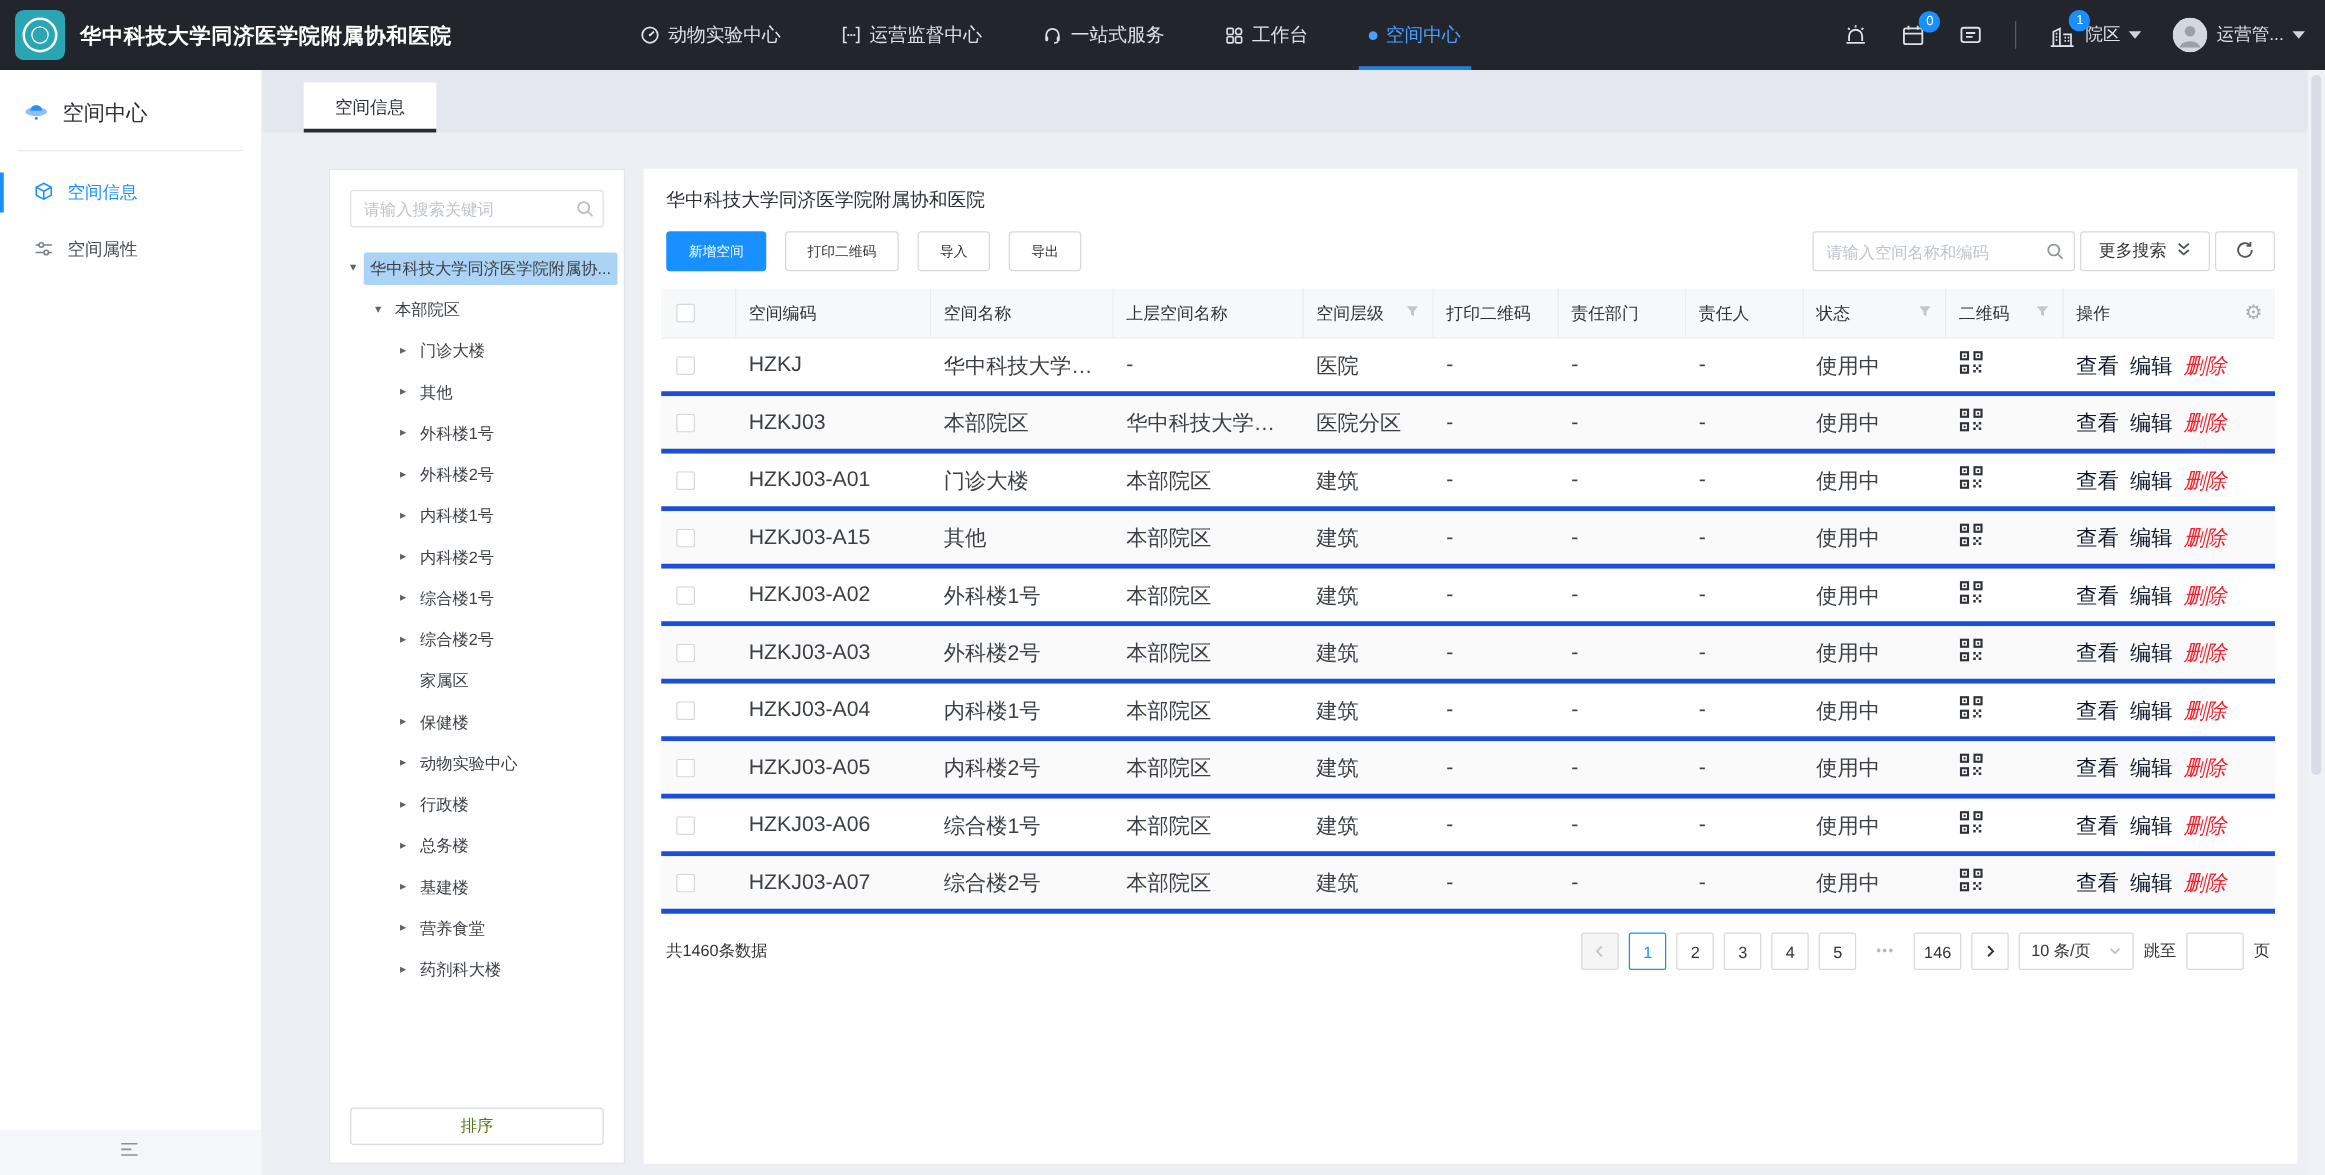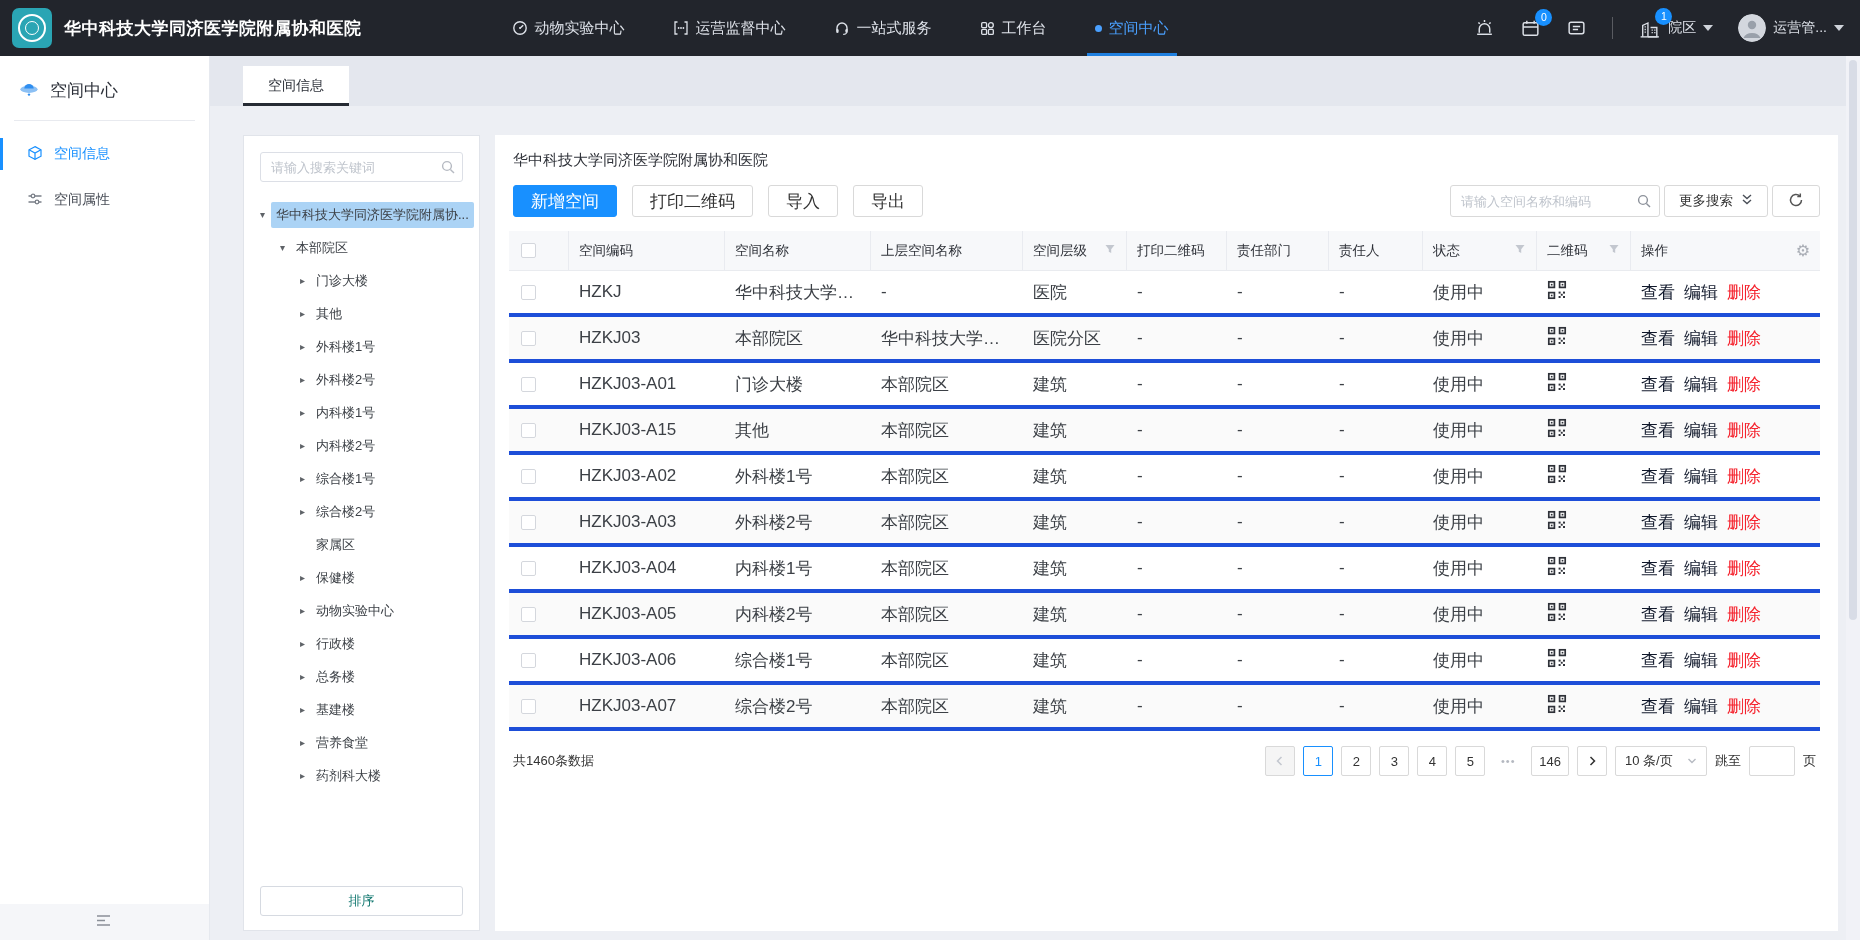--- a/index.html
+++ b/index.html
@@ -38,41 +38,41 @@
   .side-item.active { color:#1890ff; }
   .side-item.active::before { content:''; position:absolute; left:0; top:7px; bottom:7px; width:3px; background:#1890ff; }
   .side-footer { margin-top:auto; height:36px; background:#f5f6f9; display:flex; align-items:center; padding-left:96px; cursor:pointer; }
 
   
   .content { flex:1; display:flex; flex-direction:column; min-width:0; background:#edeff4; }
   .tabbar { height:50px; background:#e4e7ee; display:flex; align-items:flex-end; padding-left:33px; flex:0 0 50px; }
   .tab { height:40px; background:#fff; display:flex; align-items:center; padding:0 25px; font-size:14px; color:#2e323a; position:relative; cursor:pointer; }
   .tab.active::after { content:''; position:absolute; left:0; right:0; bottom:0; height:3px; background:#262b34; }
 
-  .content-body { flex:1; display:flex; padding:29px 22px 9px 33px; gap:15px; min-height:0; }
+  .content-body { flex:1; display:flex; padding:29px 22px 9px 33px; gap:15px; min-height:0;margin-left:20px; }
 
   
   .tree-panel { width:237px; flex:0 0 237px; background:#fff; border:1px solid #e1e4ea; display:flex; flex-direction:column; padding:16px 0 14px; }
   .tree-search { margin:0 16px 12px; position:relative; }
   .tree-search input { width:100%; height:30px; border:1px solid #dcdfe6; border-radius:3px; padding:0 28px 0 10px; font-size:13px; color:#333; outline:none; font-family:inherit;}
   .tree-search input::placeholder { color:#bfc4cc; }
   .tree-search .s-icon { position:absolute; right:8px; top:8px; }
   .tree-scroll { flex:1; overflow:hidden; padding-top:4px; }
   .tree-node { height:33px; display:flex; align-items:center; font-size:13px; color:#3c4046; cursor:pointer; white-space:nowrap; }
   .tree-node .tcaret { width:17px; text-align:center; font-size:10px; color:#5f6368; flex:0 0 17px; }
   .tree-label { padding:4px 5px; border-radius:2px; }
   .tree-label.selected { background:#abd3f5; }
   .tree-footer { margin:10px 16px 0; }
-  .sort-btn { width:100%; height:30px; background:#fff; border:1px solid #d6dae1; border-radius:3px; font-size:13px; color:#0f766e; cursor:pointer; font-family:inherit;text-align:center; }
+  .sort-btn { width:100%; height:30px; background:#fff; border:1px solid #d6dae1; border-radius:3px; font-size:13px; color:#4d7c0f; cursor:pointer; font-family:inherit;text-align:center; }
 
   
   .main-panel { flex:1; background:#fff; min-width:0; display:flex; flex-direction:column; padding:16px 18px 0 14px; }
   .main-title { font-size:15px; color:#2e3138; font-weight:500; margin:0 0 15px 4px; }
   .toolbar { display:flex; align-items:center; margin:0 0 14px 4px; }
-  .btn { height:32px; padding:0 17px; border:1px solid #d9d9d9; background:#fff; border-radius:3px; font-size:17px; color:#333; cursor:pointer; margin-right:15px; white-space:nowrap; font-family:inherit; }
+  .btn { height:32px; padding:0 17px; border:1px solid #d9d9d9; background:#fff; border-radius:3px; font-size:11px; color:#333; cursor:pointer; margin-right:15px; white-space:nowrap; font-family:inherit; }
   .btn.primary { background:#1890ff; border-color:#1890ff; color:#fff; }
   .toolbar-right { margin-left:auto; display:flex; align-items:center; gap:4px; }
   .tb-search { position:relative; }
   .tb-search input { width:210px; height:32px; border:1px solid #d9d9d9; border-radius:3px; padding:0 30px 0 10px; font-size:13px; outline:none; font-family:inherit;}
   .tb-search input::placeholder { color:#bfc4cc; }
   .tb-search .s-icon { position:absolute; right:9px; top:9px; }
   .more-btn { height:32px; padding:0 14px; display:flex; align-items:center; gap:8px; border:1px solid #d9d9d9; background:#fff; border-radius:3px; font-size:13.5px; color:#333; cursor:pointer; font-family:inherit;}
   .refresh-btn { width:48px; height:32px; border:1px solid #d9d9d9; background:#fff; border-radius:3px; display:flex; align-items:center; justify-content:center; cursor:pointer; }
 
   
@@ -82,21 +82,21 @@
   .th { height:100%; display:flex; align-items:center; padding:0 10px; border-right:1px solid #e9ebf0; }
   .th:last-child { border-right:none; }
   .th.spread { justify-content:space-between; }
   .trow { height:46px; border-bottom:4px solid #1d4ed8; font-size:17px; color:#3c4046; background:#fff; }
   .trow.alt { background:#fafafa; }
   .td { padding:0 10px; white-space:nowrap; overflow:hidden; text-overflow:ellipsis; }
   .cb { width:15px; height:15px; border:1px solid #d4d7dd; border-radius:2px; background:#fff; display:inline-block; cursor:pointer; }
   .cell-cb { display:flex; align-items:center; padding-left:12px; }
   .qr { display:inline-flex; cursor:pointer; }
   .actions a { text-decoration:none; color:#0f172a; margin-right:9px; cursor:pointer; }
-  .actions a.danger { color:#f5222d; margin-right:0; }
+  .actions a.danger { color:#f5222d; margin-right:0;font-style:italic; }
   .gear { color:#a9adb5; font-size:16px; cursor:pointer; line-height:1; }
 
   
   .pager { display:flex; align-items:center; margin:15px 4px 0 4px; font-size:13px; color:#333; }
   .pg-total { margin-right:auto; }
   .pg-group { display:flex; align-items:center; gap:8px; }
   .pg-item { min-width:30px; height:30px; padding:0 7px; border:1px solid #d9d9d9; border-radius:2px; background:#fff; font-size:13px; color:#333; display:flex; align-items:center; justify-content:center; cursor:pointer; font-family:inherit;}
   .pg-item.current { border-color:#1890ff; color:#1890ff; }
   .pg-item.dots { border:none; color:#b4b8c0; letter-spacing:1px; font-size:11px; padding:0 2px; }
   .pg-item.disabled { background:#f5f5f5; color:#c3c7cf; cursor:default; }

